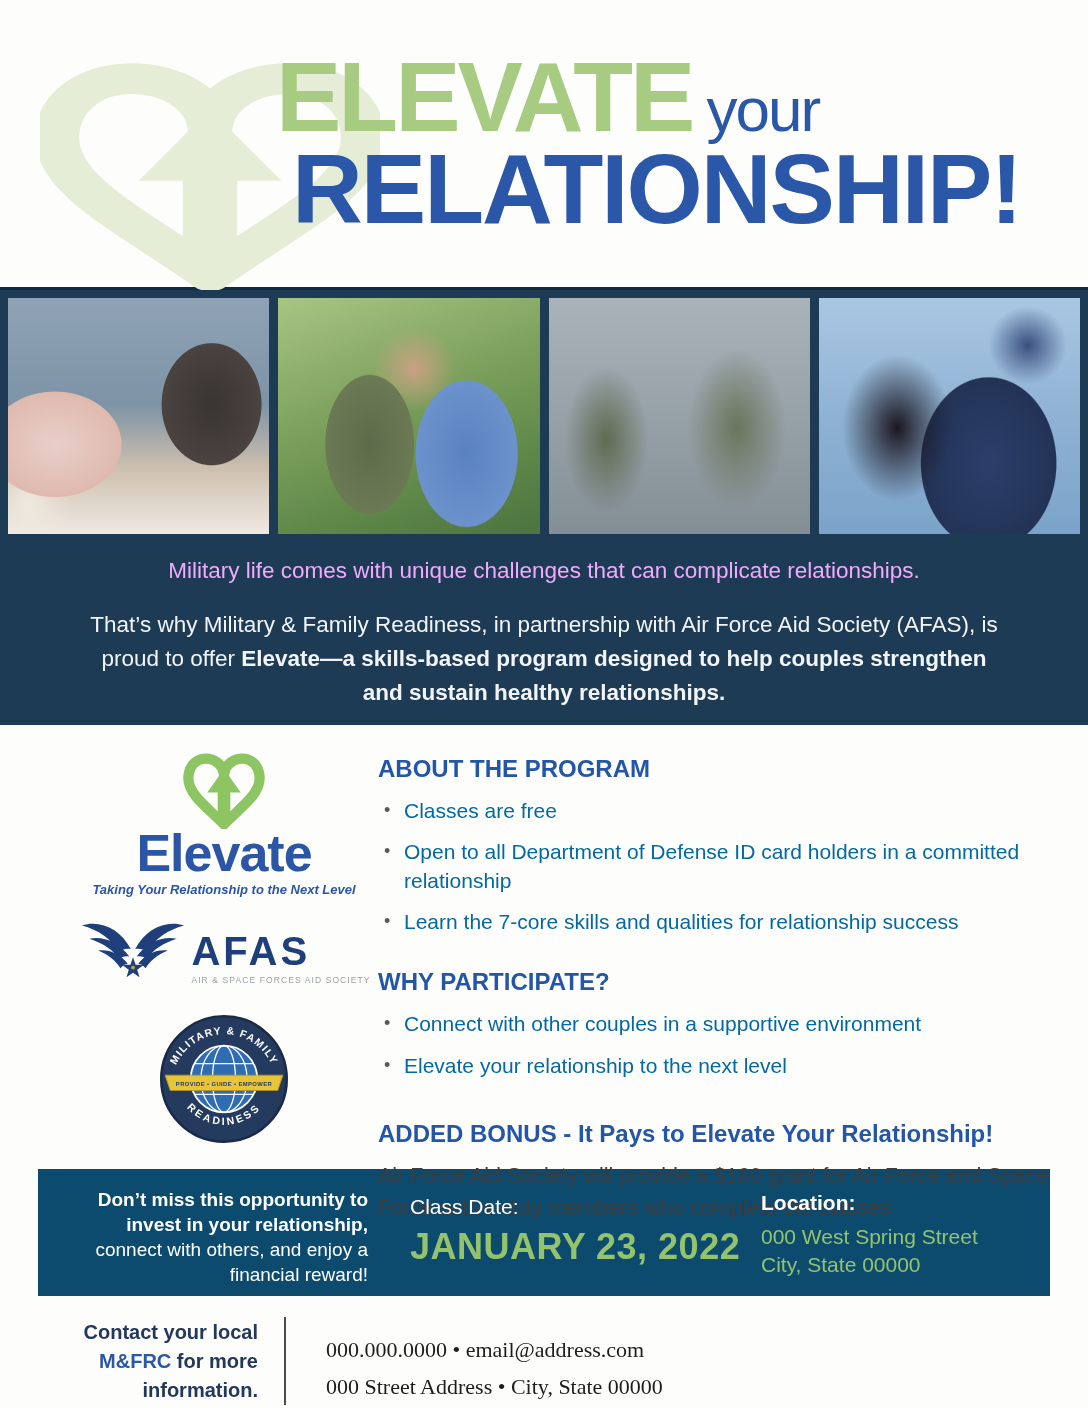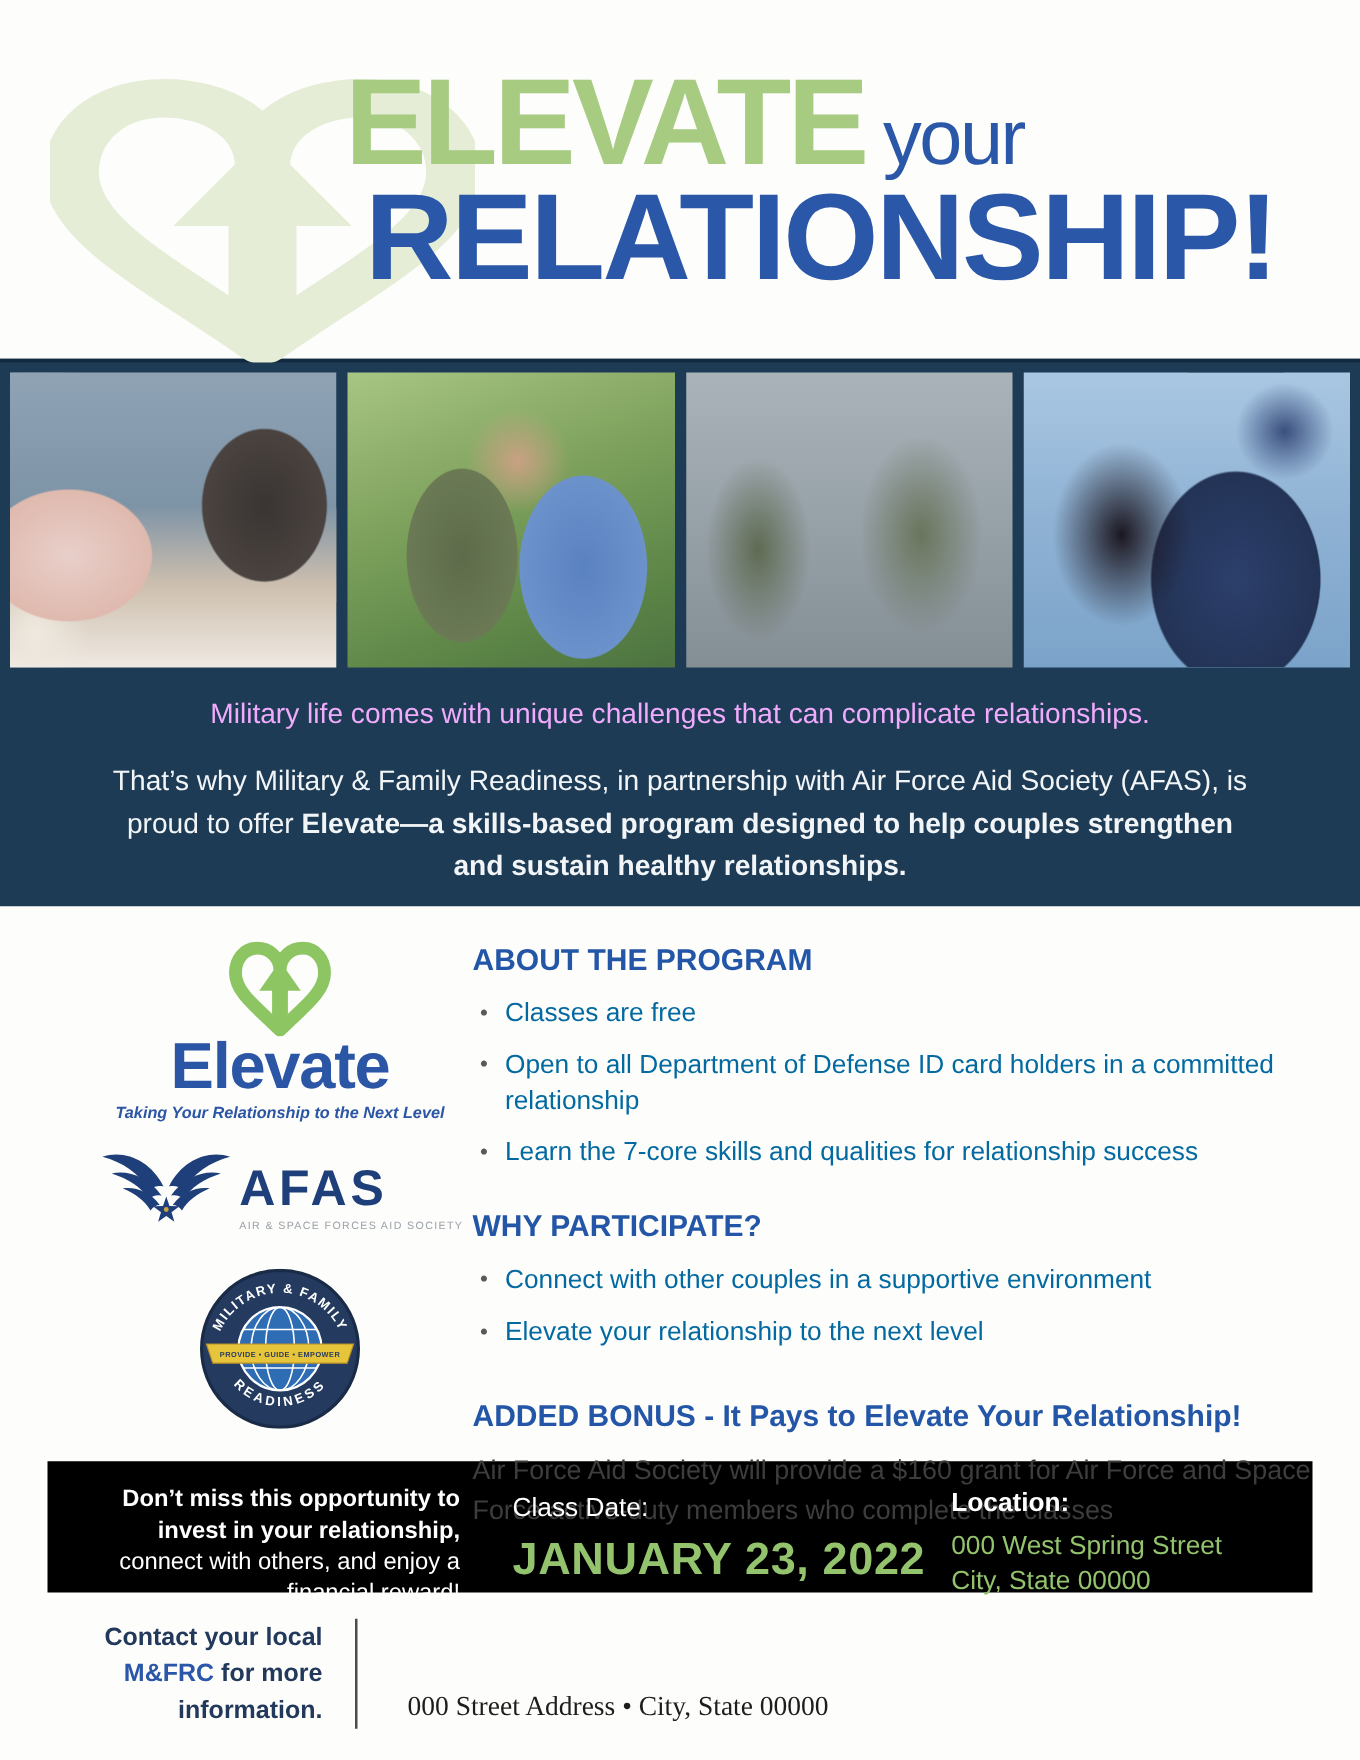--- a/index.html
+++ b/index.html
@@ -63,21 +63,21 @@
   .sect{color:#2456a8;font-size:24px;font-weight:700;margin:0;}
   .sect.first{margin-top:2px;}
   .sect.mid{margin-top:32px;}
   .sect.last{margin-top:40px;}
   .bullets{list-style:none;margin:14px 0 0;padding:0;color:#0369a1;font-size:21px;line-height:1.35;width:660px;}
   .bullets li{padding-left:26px;position:relative;margin-bottom:13px;}
   .bullets li::before{content:"•";position:absolute;left:6px;top:1px;color:#5a5a5a;font-size:18px;}
   .bonus-body{font-size:21.5px;color:#3d3d3d;line-height:1.5;margin:12px 0 0;width:690px;}
 
   
-  .cta-band{margin:6px 38px 0;background:#000000;height:105px;box-sizing:border-box;
+  .cta-band{margin:6px 38px 0;background:#0c4a6e;height:127px;box-sizing:border-box;
     display:flex;color:#ffffff;padding:18px 24px 0 30px;}
   .pitch{width:300px;text-align:right;font-size:19px;line-height:1.32;}
   .pitch strong{font-weight:700;}
   .cta-date{margin-left:42px;margin-top:8px;}
   .cta-label{font-size:21px;}
   .cta-value{font-size:36px;font-weight:700;color:#93c36d;margin-top:7px;letter-spacing:0.5px;}
   .cta-loc{margin-left:auto;width:265px;margin-top:4px;}
   .cta-loc-label{font-size:21px;font-weight:700;}
   .cta-loc-lines{font-size:21px;color:#93c36d;line-height:1.35;margin-top:8px;}
 
@@ -217,17 +217,18 @@
   </section>
 
   <footer class="contact">
     <div class="contact-left">
       <span>Contact your local</span><br>
       <span class="hl">M&amp;FRC</span><span> for more</span><br>
       <span>information.</span>
     </div>
     <div class="vline"></div>
     <div class="contact-right">
+      <div>000.000.0000 • email@address.com</div>
       <div>000 Street Address • City, State 00000</div>
     </div>
   </footer>
 
 </div>
 
 </body></html>

